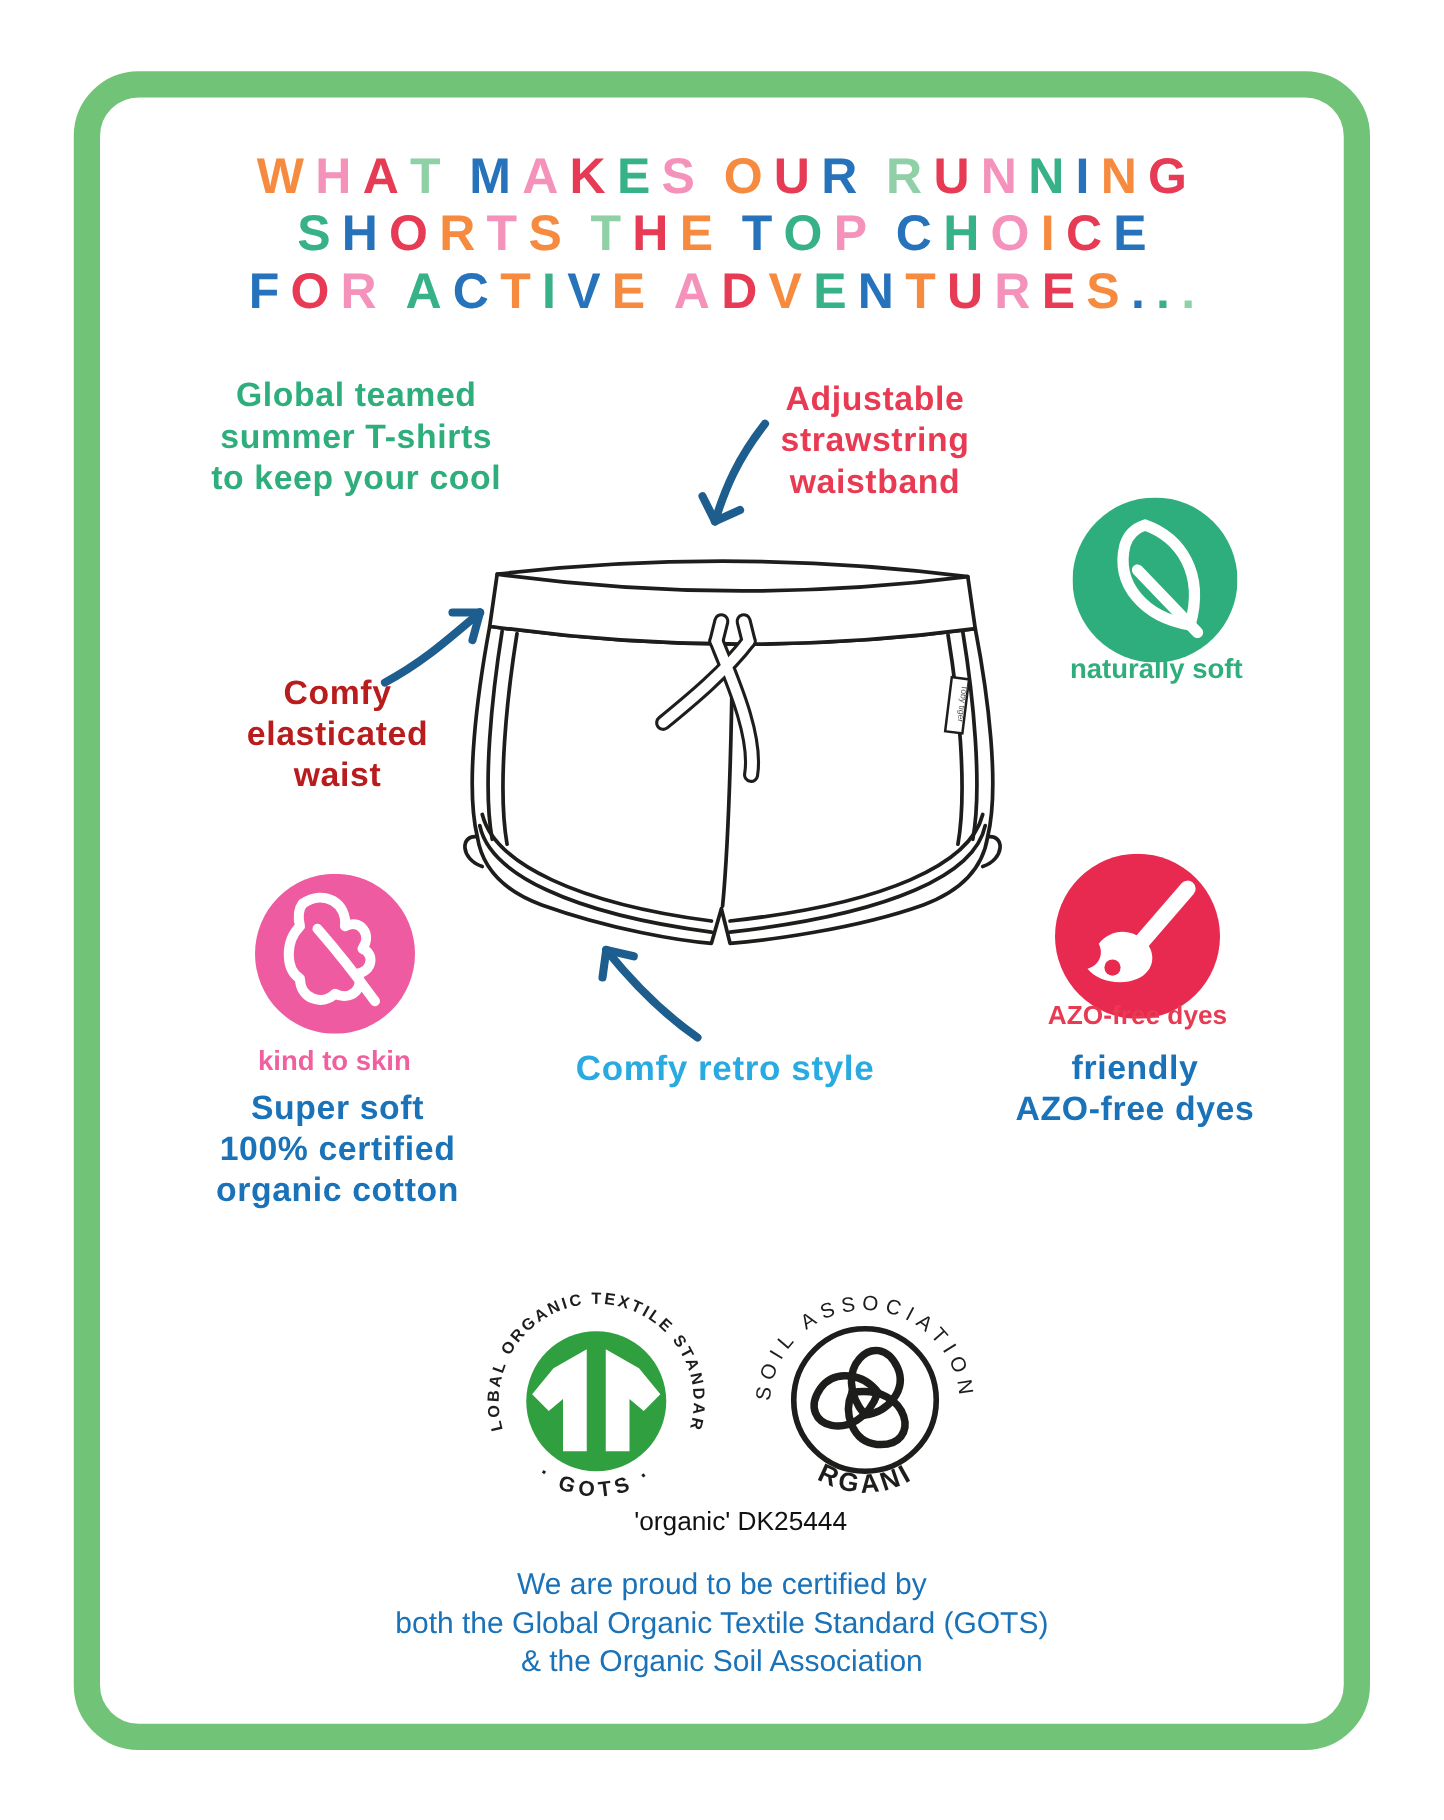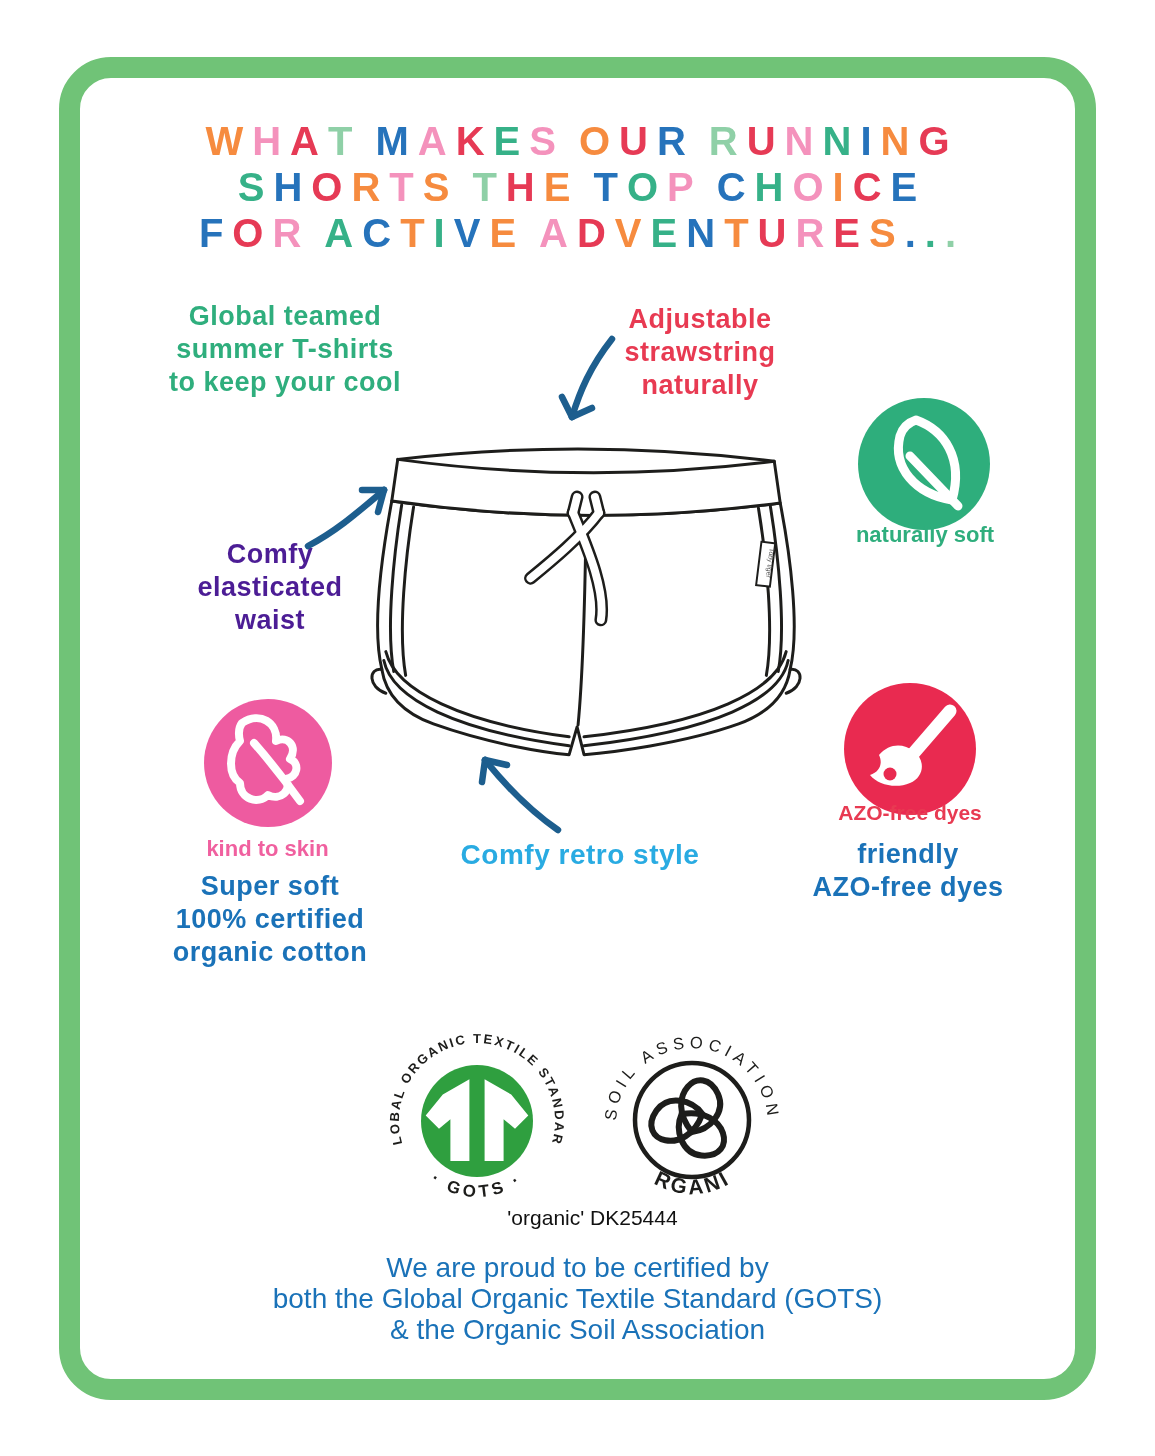--- a/index.html
+++ b/index.html
@@ -13,21 +13,21 @@
   .tch{display:inline-block;margin:0 4.5px;font-size:40px;font-weight:bold;}
   .tsp{display:inline-block;width:14px;}
   
   .callout{position:absolute;text-align:center;font-weight:bold;font-size:27px;
            line-height:33px;letter-spacing:.5px;}
   .badge-label{position:absolute;text-align:center;font-weight:bold;font-size:22px;}
   .abs{position:absolute;}
   #cert-code{position:absolute;left:30px;right:0;top:1206px;text-align:center;
              font-size:21px;color:#111;}
   #footer{position:absolute;left:0;right:0;top:1252px;text-align:center;
-          font-size:28px;line-height:31px;font-weight:400;}
+          font-size:24px;line-height:31px;font-weight:400;}
 </style>
 </head>
 <body>
 
 <div id="canvas">
 
   <div id="frame"></div>
 
   <div id="title">
     <div class="title-line"><span class="tch" style="color: rgb(246, 139, 63);">W</span><span class="tch" style="color: rgb(244, 146, 188);">H</span><span class="tch" style="color: rgb(230, 58, 85);">A</span><span class="tch" style="color: rgb(143, 208, 167);">T</span><span class="tsp"></span><span class="tch" style="color: rgb(38, 115, 187);">M</span><span class="tch" style="color: rgb(244, 146, 188);">A</span><span class="tch" style="color: rgb(230, 58, 85);">K</span><span class="tch" style="color: rgb(54, 177, 136);">E</span><span class="tch" style="color: rgb(244, 146, 188);">S</span><span class="tsp"></span><span class="tch" style="color: rgb(246, 139, 63);">O</span><span class="tch" style="color: rgb(230, 58, 85);">U</span><span class="tch" style="color: rgb(38, 115, 187);">R</span><span class="tsp"></span><span class="tch" style="color: rgb(143, 208, 167);">R</span><span class="tch" style="color: rgb(230, 58, 85);">U</span><span class="tch" style="color: rgb(244, 146, 188);">N</span><span class="tch" style="color: rgb(54, 177, 136);">N</span><span class="tch" style="color: rgb(38, 115, 187);">I</span><span class="tch" style="color: rgb(246, 139, 63);">N</span><span class="tch" style="color: rgb(230, 58, 85);">G</span></div>
@@ -37,21 +37,21 @@
 
   <div class="callout" style="left: 120px; top: 300px; width: 330px; color: rgb(47, 174, 125);">
       <div>Global teamed</div>
       <div>summer T-shirts</div>
       <div>to keep your cool</div>
     </div>
 
   <div class="callout" style="left: 560px; top: 303px; width: 280px; color: rgb(232, 58, 82);">
       <div>Adjustable</div>
       <div>strawstring</div>
-      <div>naturally</div>
+      <div>waistband</div>
     </div>
 
   <svg class="abs" style="left:538px;top:333px;" width="100" height="100" viewBox="0 0 100 100">
     <g fill="none" stroke-linecap="round" stroke-linejoin="round" stroke-width="6.5" stroke="#1d5e8e">
       <path d="M 74,6 C 52,34 42,58 34,84"></path>
       <path d="M 34,84 L 24,64"></path>
       <path d="M 34,84 L 54,75"></path>
     </g>
   </svg>
 
@@ -107,21 +107,21 @@
     <g transform="translate(66,66)">
       <circle r="66" fill="#2eae7c"></circle>
       <g fill="none" stroke="#ffffff" stroke-width="9" stroke-linecap="round" stroke-linejoin="round">
         <path d="M -8,-44 C 20,-34 40,-6 28,36 C -8,30 -32,4 -24,-28 C -21,-38 -14,-42 -8,-44 Z"></path>
         <path d="M -14,-8 L 34,42"></path>
       </g>
     </g>
   </svg>
   <div class="badge-label" style="left: 830px; top: 522px; width: 190px; color: rgb(47, 174, 125);">naturally soft</div>
 
-  <div class="callout" style="left: 130px; top: 538px; width: 280px; color: #4c1d95;">
+  <div class="callout" style="left: 130px; top: 538px; width: 280px; color: #b91c1c;">
       <div>Comfy</div>
       <div>elasticated</div>
       <div>waist</div>
     </div>
   <svg class="abs" style="left:298px;top:468px;" width="110" height="85" viewBox="0 0 110 85">
     <g fill="none" stroke-linecap="round" stroke-linejoin="round" stroke-width="6.5" stroke="#1d5e8e">
       <path d="M 10,78 C 40,62 60,44 86,22"></path>
       <path d="M 86,22 L 64,22"></path>
       <path d="M 86,22 L 80,44"></path>
     </g>

